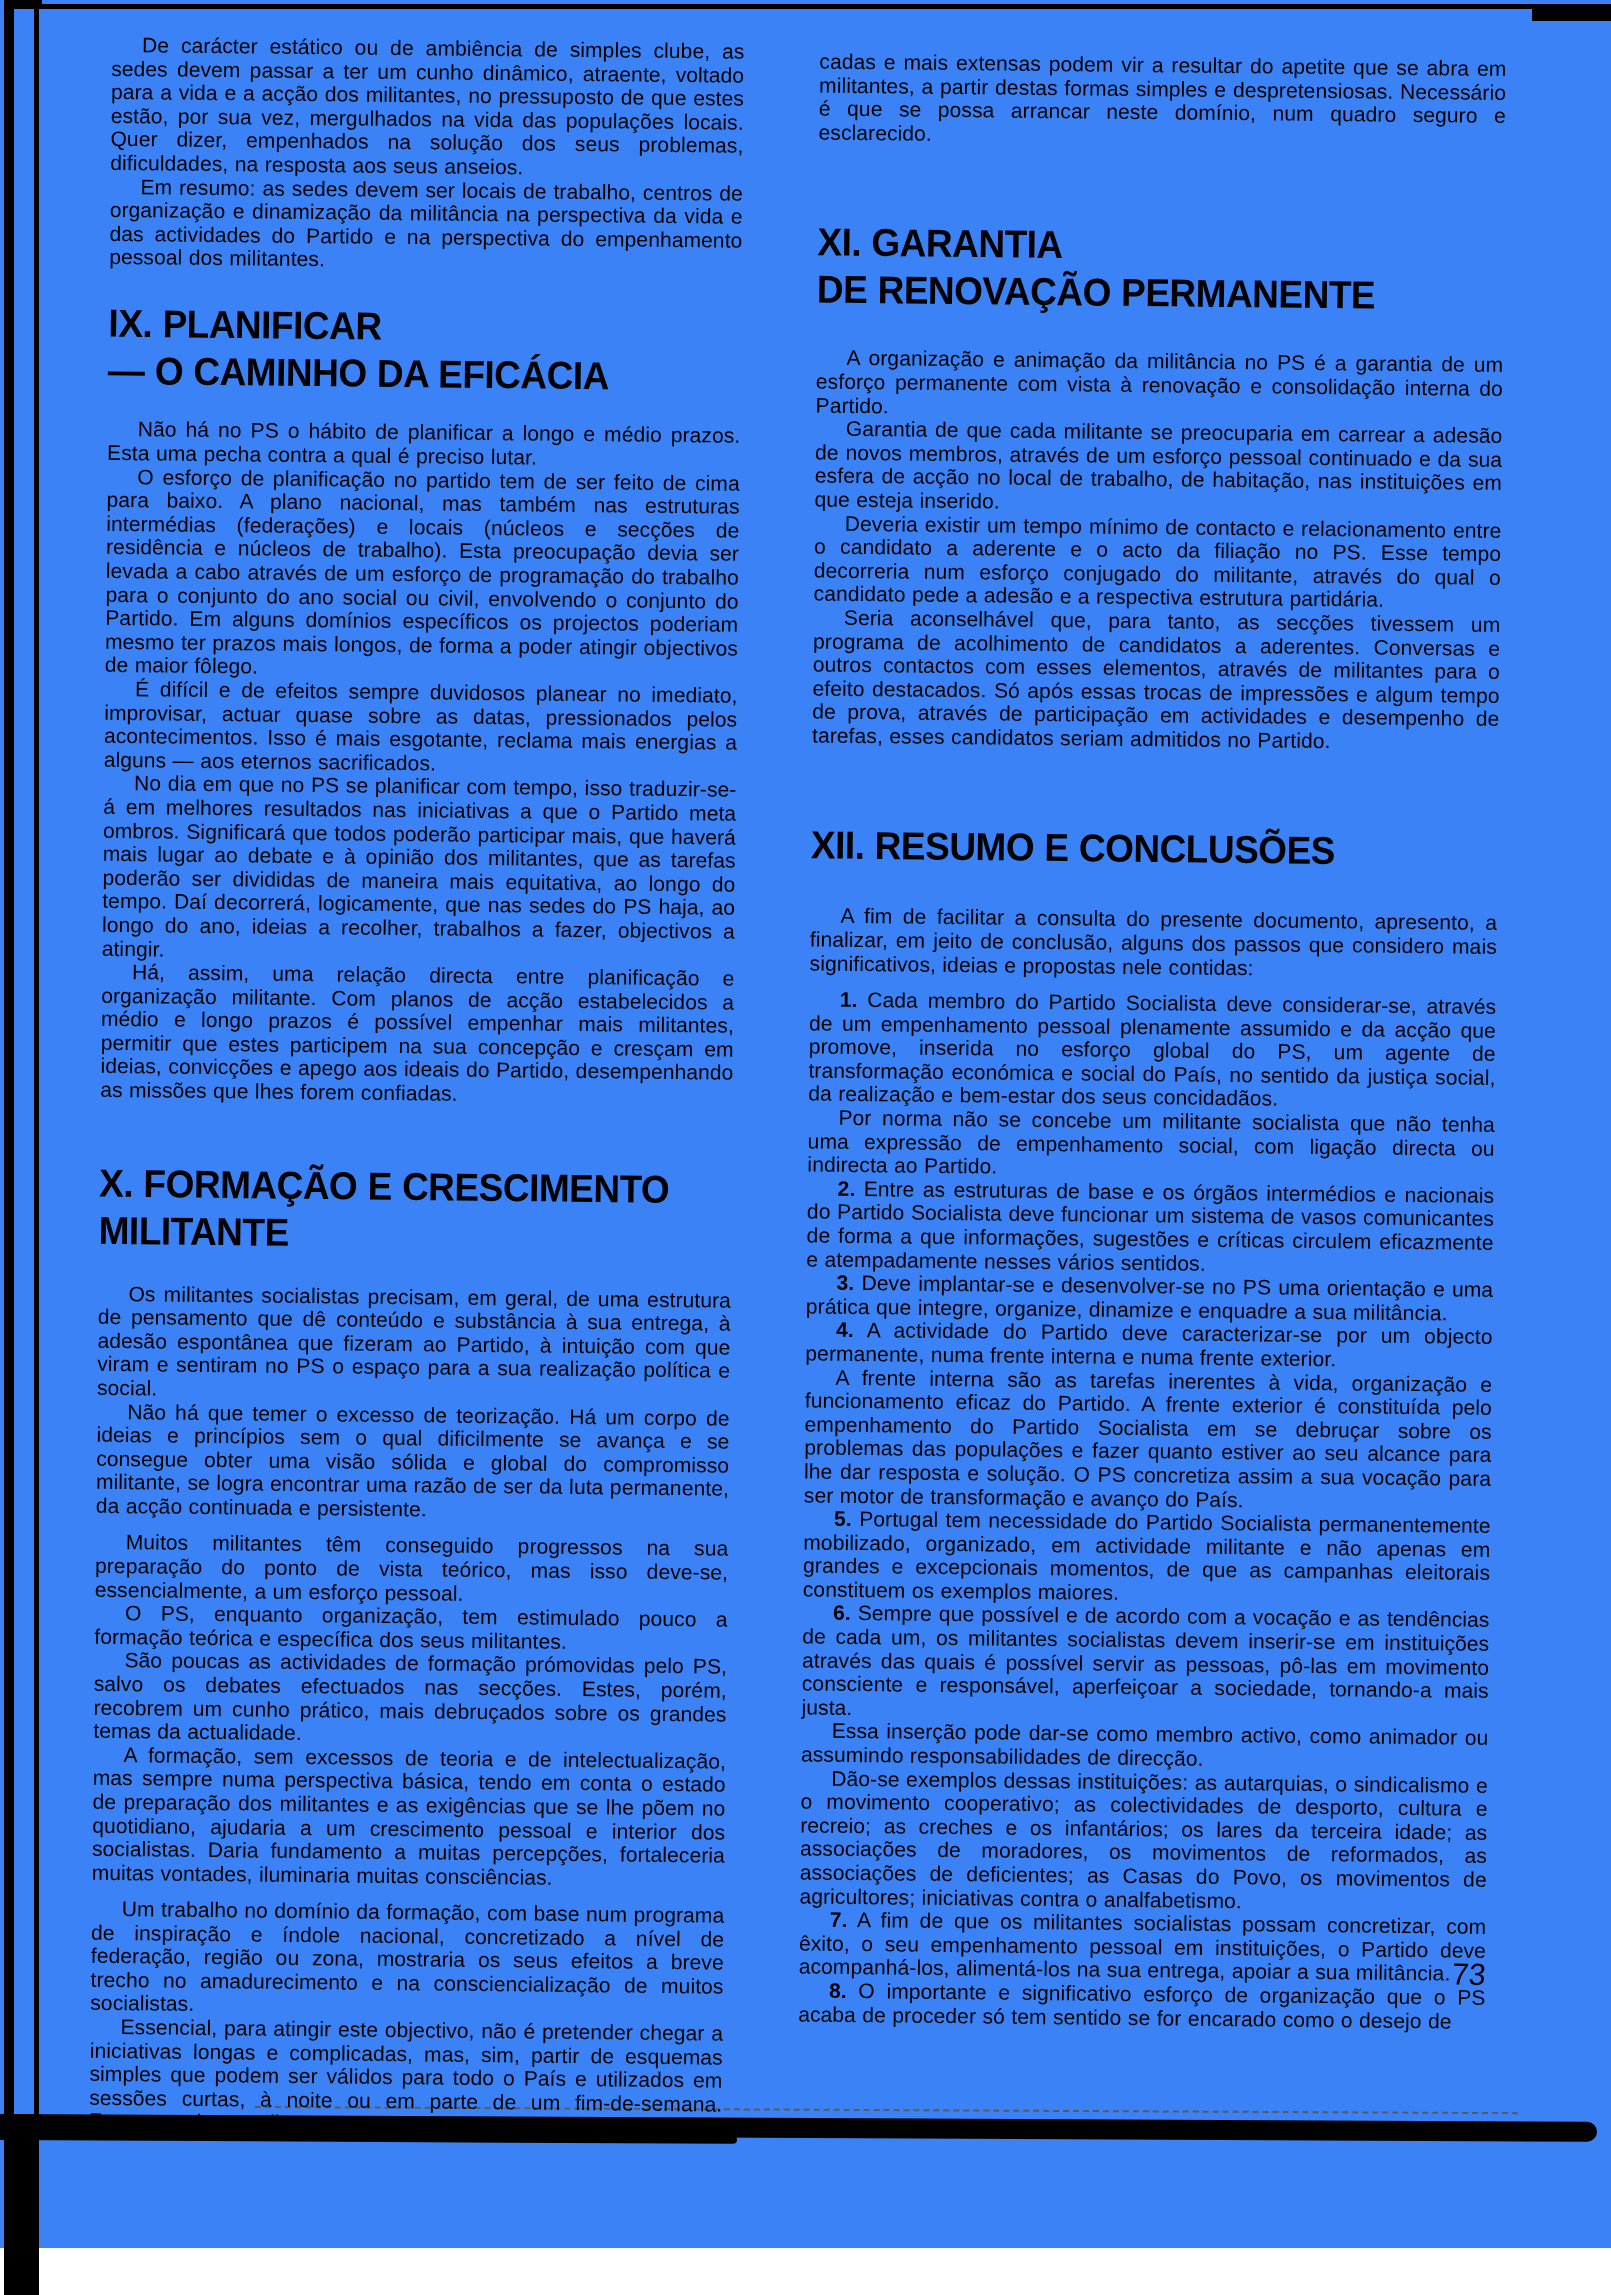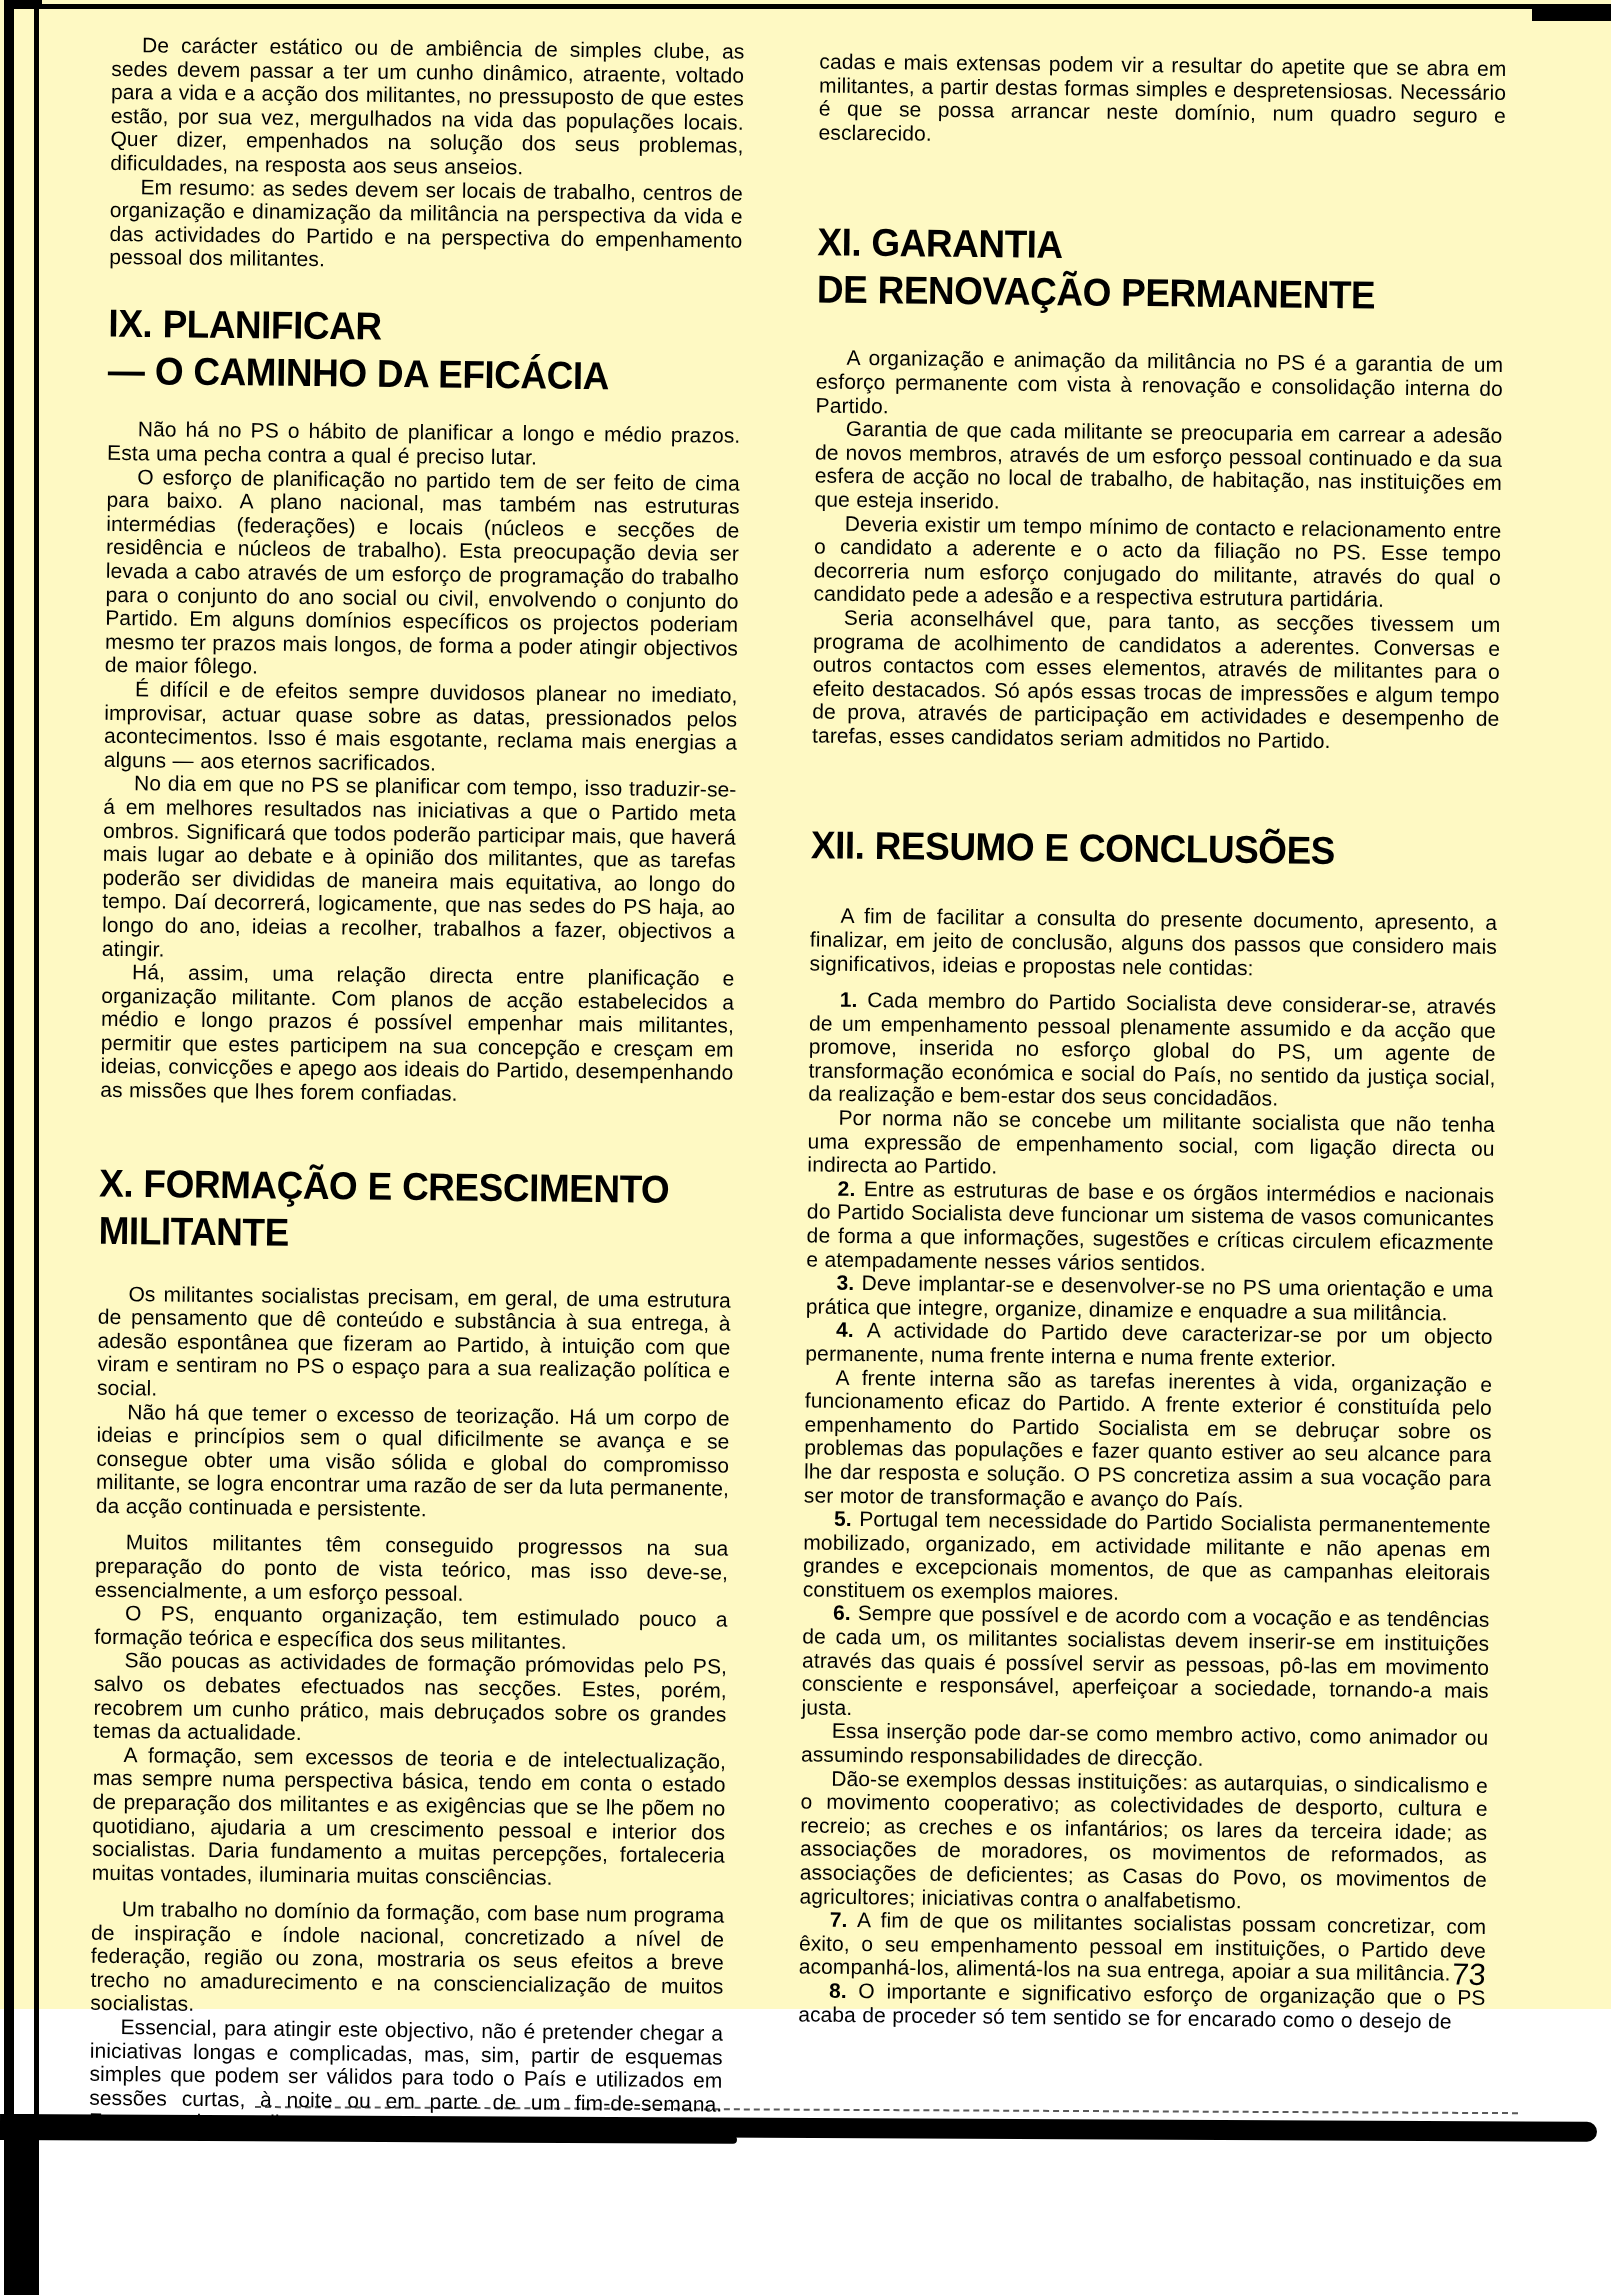--- a/index.html
+++ b/index.html
@@ -1,20 +1,20 @@
 <!DOCTYPE html>
 <html style="font-size:7.9px"><head>
 <meta charset="utf-8">
 <style>
   html,body{margin:0;padding:0;}
   body{
     width:1612px;height:2295px;background:#ffffff;overflow:hidden;
     font-family:"Liberation Sans",sans-serif;color:#000;
   }
-  .page{position:relative;width:1612px;height:2009px;background:#fef9c3;}
+  .page{position:relative;width:1612px;height:2248px;background:#3b82f6;}
 
   
   .artifact{position:absolute;background:#000;}
   .top-line{left:11.8px;top:4.4px;width:1600px;height:4.4px;}
   .top-left-dash{left:12.8px;top:0;width:29.5px;height:6.9px;}
   .top-corner{right:0;top:4.9px;width:80px;height:15.7px;}
   .left-bar-1{left:4.4px;top:0;width:9.8px;height:2295px;}
   .left-bar-2{left:34px;top:4.9px;width:4.9px;height:2291px;}
   .bottom-band{left:0;top:2114px;width:1597px;height:19.7px;border-radius:0 10.8px 10.8px 0;
                transform:rotate(0.28deg);transform-origin:left center;}

